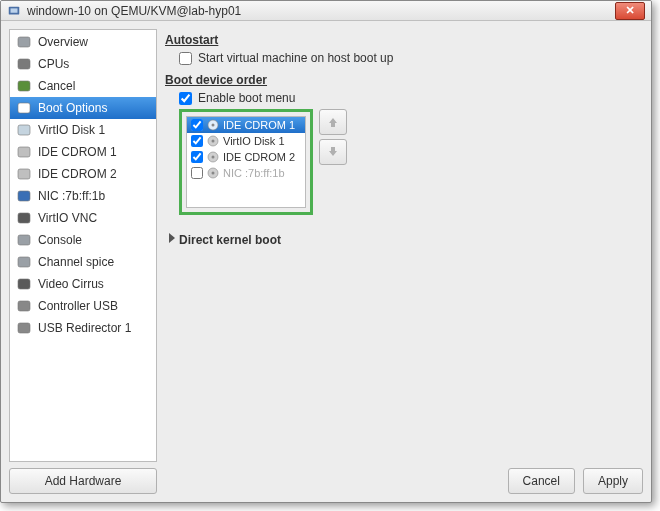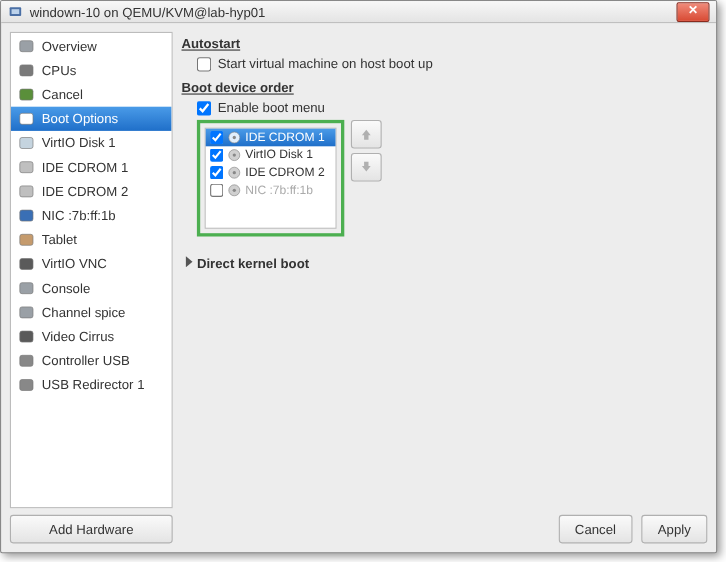--- a/index.html
+++ b/index.html
@@ -110,26 +110,20 @@
               <span>IDE CDROM 2</span>
             </div>
             <div class="side-item">
               <span class="side-icon"><svg viewBox="0 0 16 16">
                   <rect x="2" y="3" width="12" height="10" rx="2" fill="#3a6fb5" stroke="#777" stroke-width="0.6"></rect>
                 </svg></span>
               <span>NIC :7b:ff:1b</span>
             </div>
             <div class="side-item">
               <span class="side-icon"><svg viewBox="0 0 16 16">
-                  <rect x="2" y="3" width="12" height="10" rx="2" fill="#c59b6d" stroke="#777" stroke-width="0.6"></rect>
-                </svg></span>
-              <span>Tablet</span>
-            </div>
-            <div class="side-item">
-              <span class="side-icon"><svg viewBox="0 0 16 16">
                   <rect x="2" y="3" width="12" height="10" rx="2" fill="#5a5a5a" stroke="#777" stroke-width="0.6"></rect>
                 </svg></span>
               <span>VirtIO VNC</span>
             </div>
             <div class="side-item">
               <span class="side-icon"><svg viewBox="0 0 16 16">
                   <rect x="2" y="3" width="12" height="10" rx="2" fill="#9aa0a6" stroke="#777" stroke-width="0.6"></rect>
                 </svg></span>
               <span>Console</span>
             </div>

